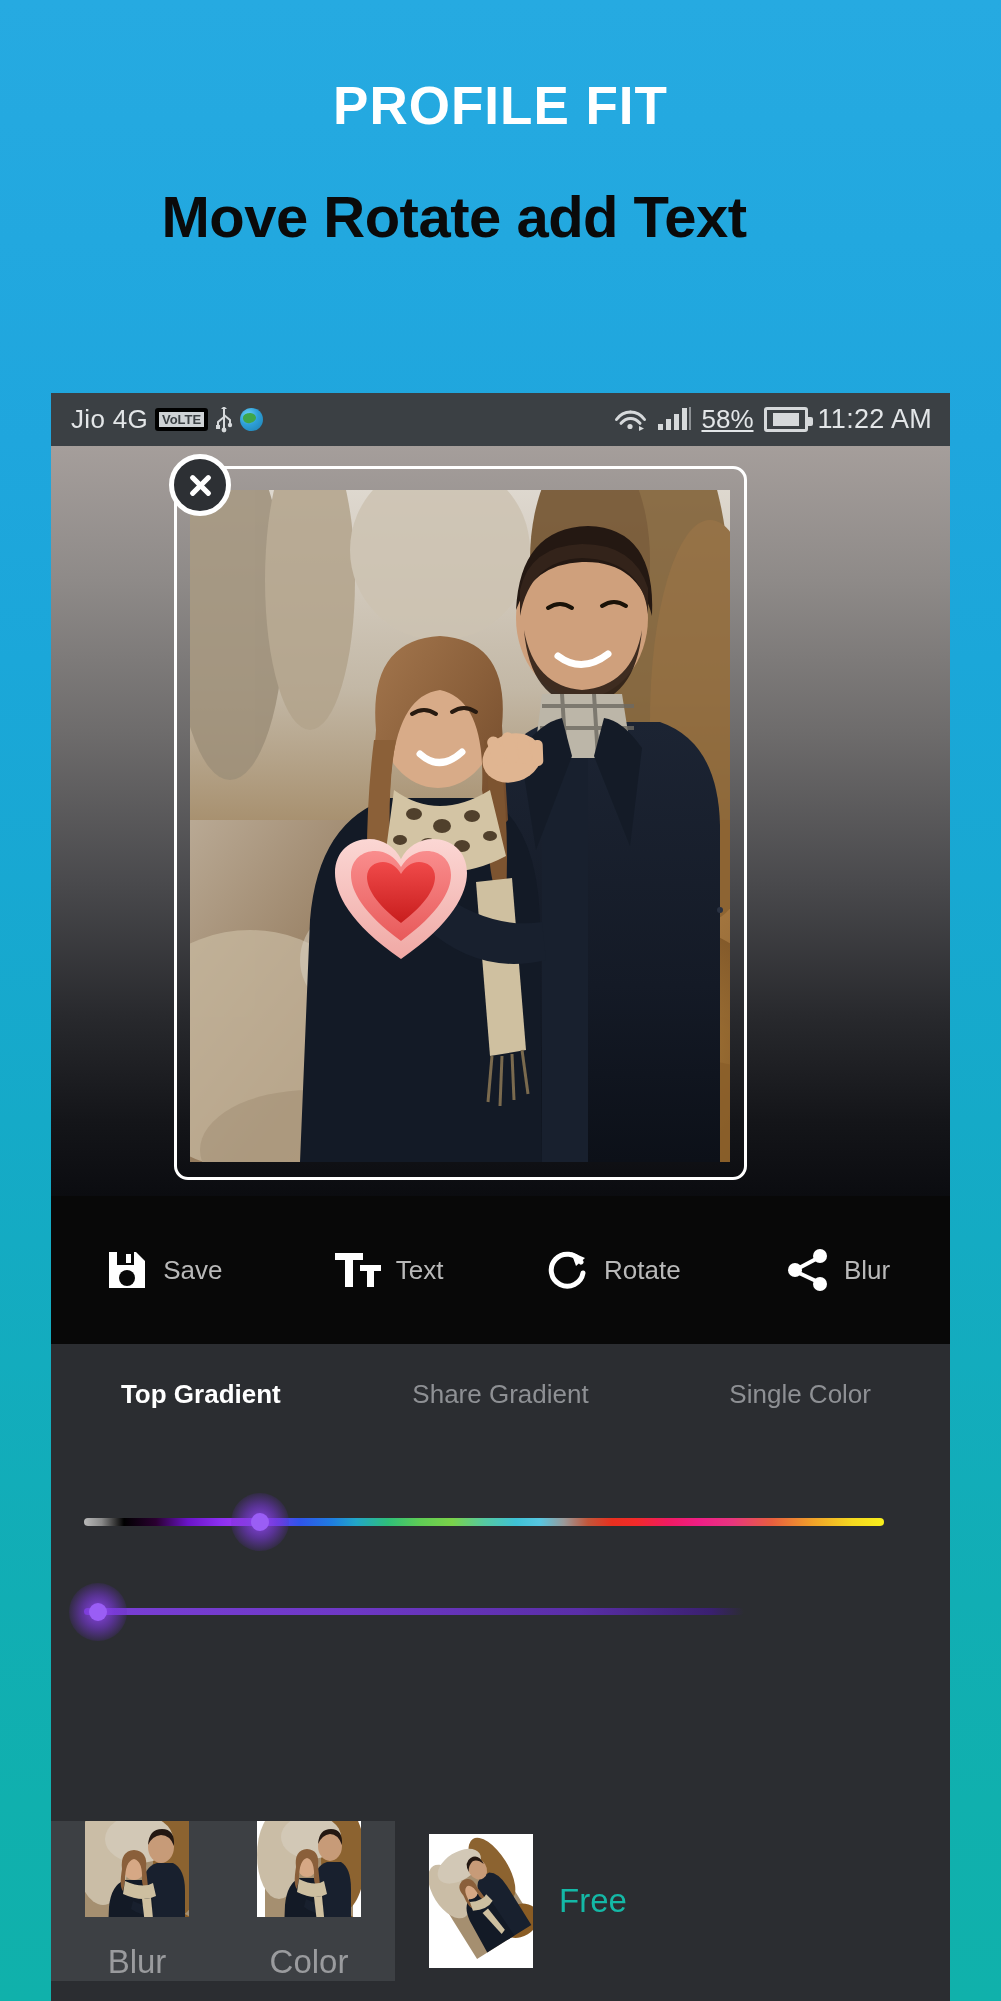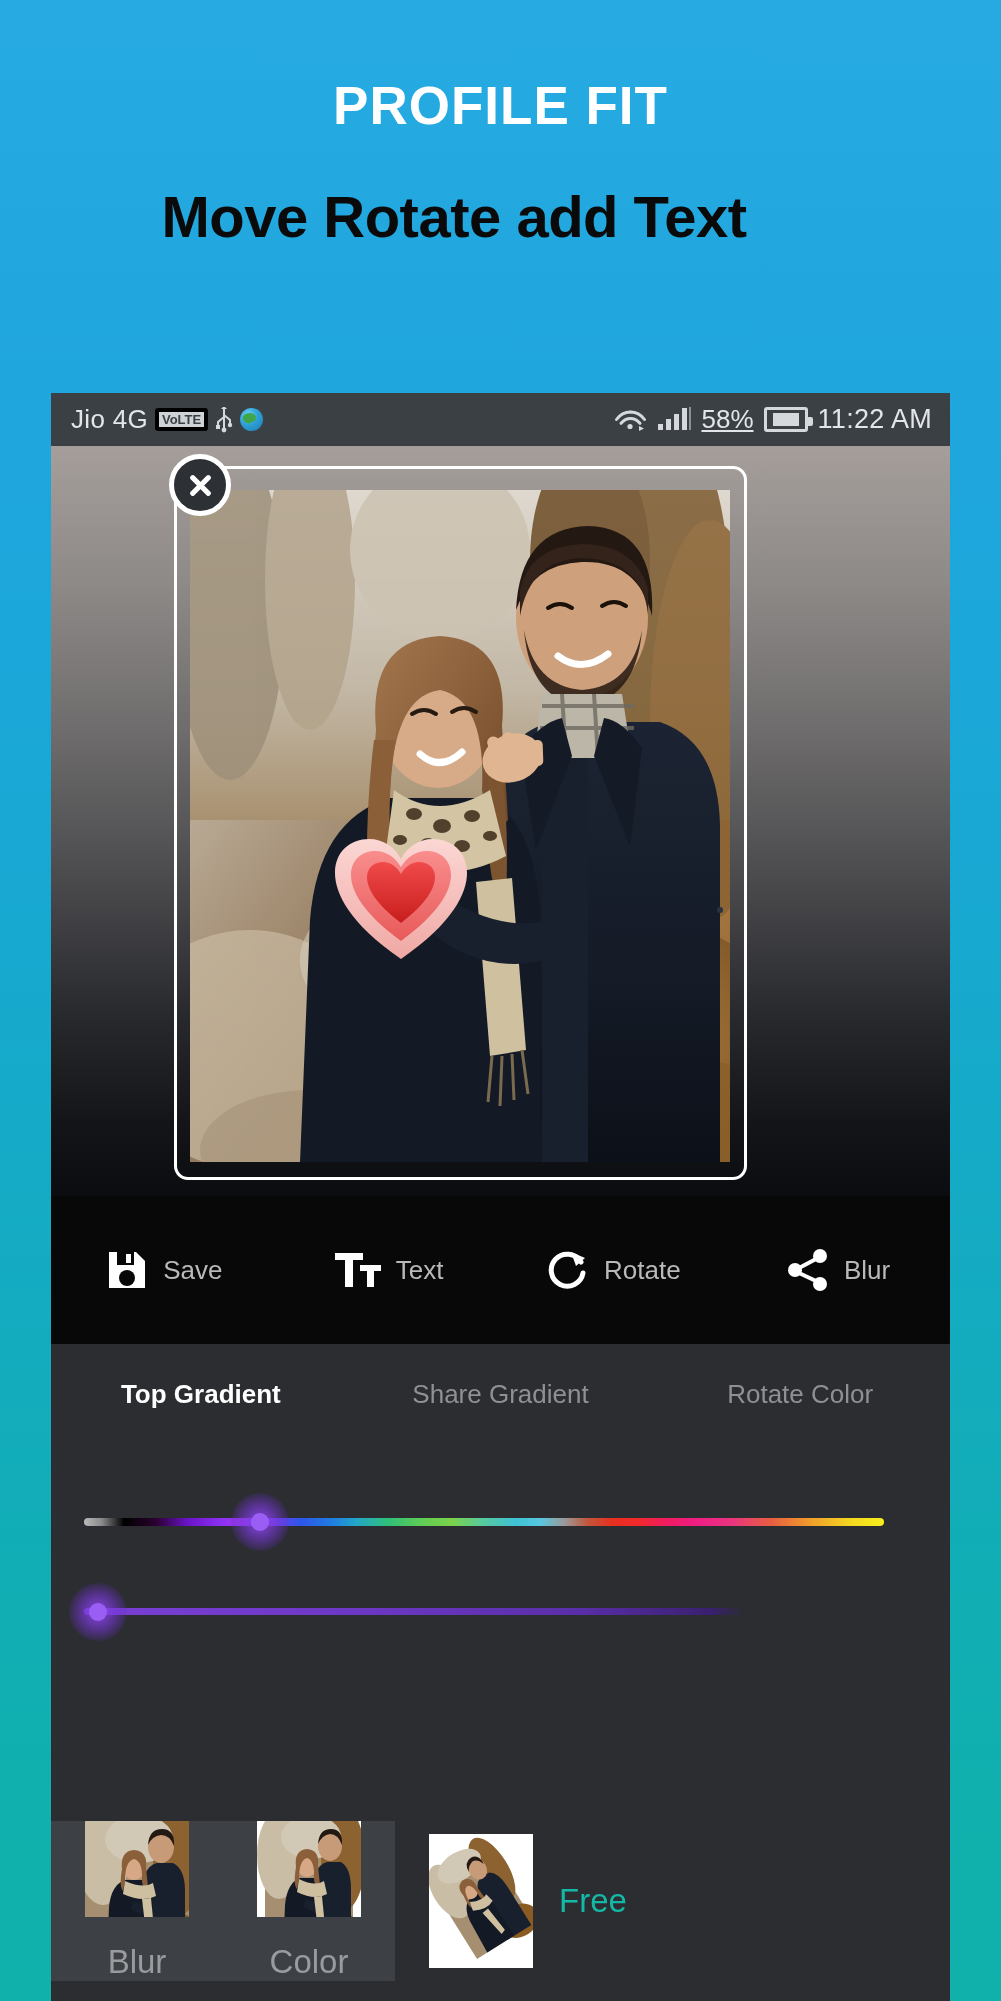--- a/index.html
+++ b/index.html
@@ -429,21 +429,21 @@
           <path d="M14 26 L31 34" stroke="#fff" stroke-width="4"></path>
         </svg>
       </span>
       <span class="tlabel">Blur</span>
     </div>
   </div>
 
   <div class="tabs">
     <div class="tab active">Top Gradient</div>
     <div class="tab">Share Gradient</div>
-    <div class="tab">Rotate Color</div>
+    <div class="tab">Single Color</div>
   </div>
 
   <div class="sliders">
     <div class="slider-row" style="top:48px;">
       <div class="slider-track hue-track"></div>
       <div class="thumb" style="left:180px;"></div>
     </div>
     <div class="slider-row" style="top:138px;">
       <div class="slider-track purple-track"></div>
       <div class="thumb" style="left:18px;"></div>

